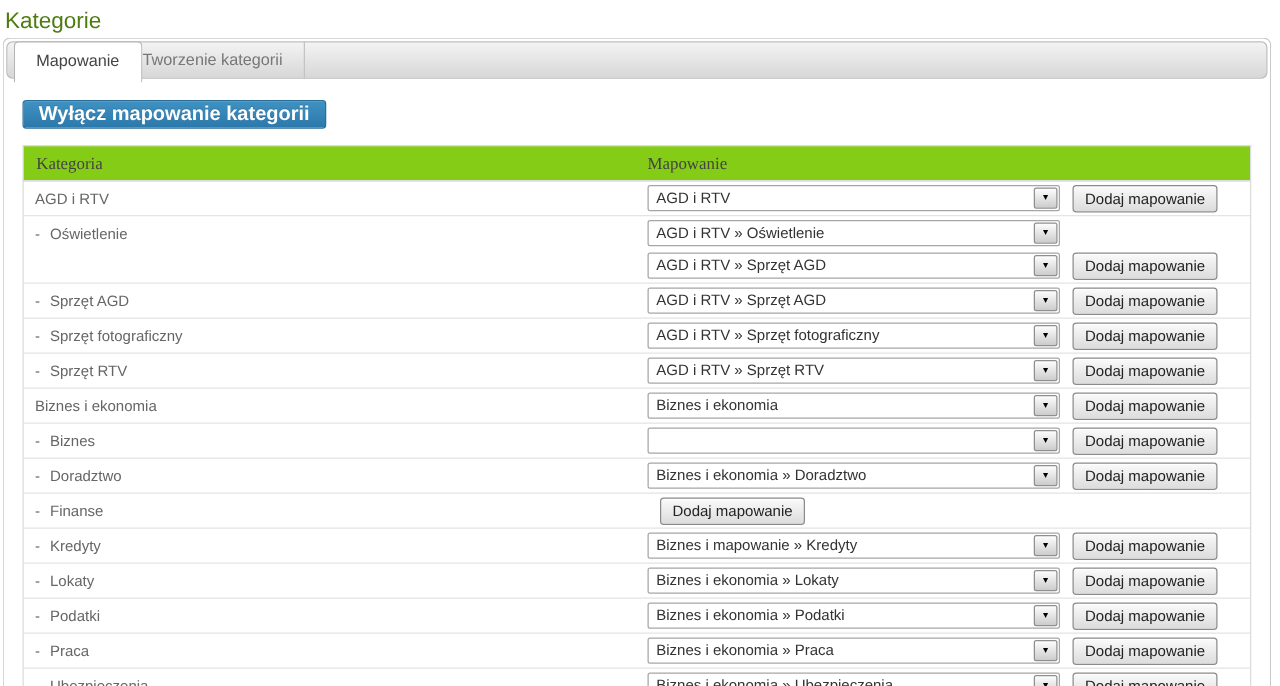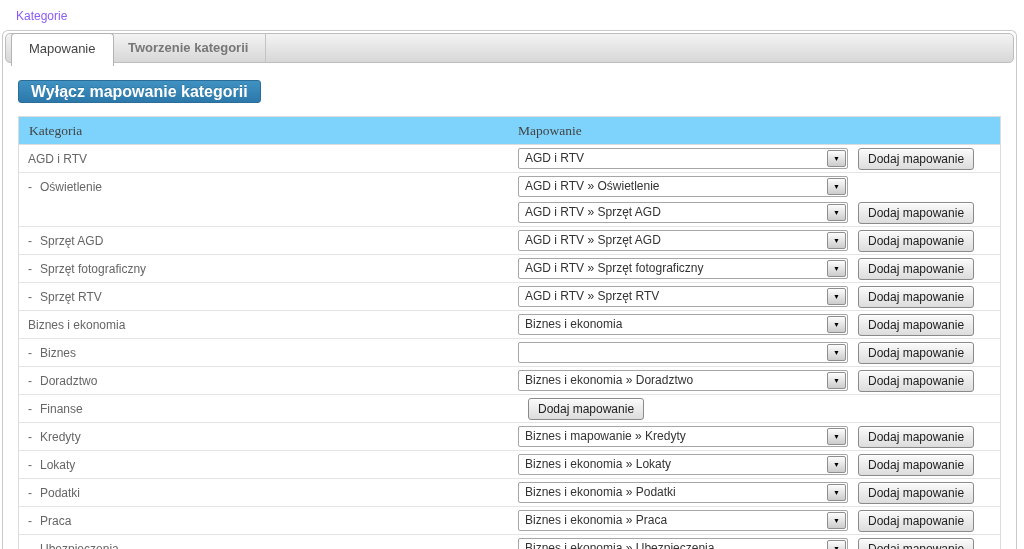--- a/index.html
+++ b/index.html
@@ -2,22 +2,22 @@
 <html><head>
 <meta charset="utf-8">
 <style>
   * { box-sizing: border-box; }
   html, body { margin:0; padding:0; }
   body {
     width:1024px; height:549px; overflow:hidden; background:#fff;
     font-family:"Liberation Sans", sans-serif; -webkit-font-smoothing:antialiased;
   }
   .page-title {
-    font-size:12px; font-weight:400; color:#8b5cf6;
-    margin:4px 0 0 16px; height:26px; line-height:24px;
+    font-size:18px; font-weight:400; color:#4d7c0f;
+    margin:4px 0 0 4px; height:26px; line-height:24px;
   }
   .panel {
     position:absolute; top:30px; left:2px; width:1015px; bottom:-10px;
     background:#fff; border:1px solid #c9c9c9; border-bottom:none;
     border-radius:6px 6px 0 0;
   }
   .tabstrip {
     position:relative; margin:2px; height:30px;
     background:linear-gradient(#f3f3f3,#d7d7d7);
     border:1px solid #bdbdbd; border-radius:5px;
@@ -25,37 +25,36 @@
   .tab {
     position:absolute; top:-1px; font-size:13px; line-height:30px;
     padding:0 17px; white-space:nowrap; cursor:pointer;
   }
   .tab.active {
     left:5px; height:33px; background:#fff; color:#444;
     border:1px solid #b3b3b3; border-bottom:none;
     border-radius:4px 4px 0 0; z-index:2;
   }
   .tab.inactive {
-    left:105px; height:30px; color:#777;
+    left:91px; height:30px; color:#777;
     border-right:1px solid #c3c3c3;
-    font-weight:bold;
   }
   .content { padding:8px 15px 0 15px; }
   .btn-primary {
     display:inline-block; margin-top:7px; height:23px; padding:0 12px;
     background:linear-gradient(#3f92c2,#2c78ab);
     border:1px solid #2a6d99; border-radius:3px;
     color:#fff; font-size:16px; font-weight:bold; line-height:21px;
     font-family:"Liberation Sans", sans-serif; cursor:pointer;
     text-shadow:0 -1px 0 rgba(0,0,0,0.15);
   }
   .table { margin-top:13px; border:1px solid #dcdcdc; }
   .thead {
     display:flex; height:28px; align-items:center;
-    background:#7dd3fc; border-bottom:1px solid #dcdcdc;
+    background:#84cc16; border-bottom:1px solid #dcdcdc;
     font-family:"Liberation Serif", serif; font-size:13.5px; color:#444;
   }
   .th-cat { width:499px; padding-left:10px; }
   .th-map { flex:1; }
   .tr { display:flex; border-bottom:1px solid #e4e4e4; min-height:27px; align-items:flex-start; }
   .td-cat {
     width:499px; padding:7px 0 0 9px; font-size:12px; color:#666;
     display:flex; white-space:nowrap;
   }
   .td-cat .dash { margin-right:8px; color:#666; }

